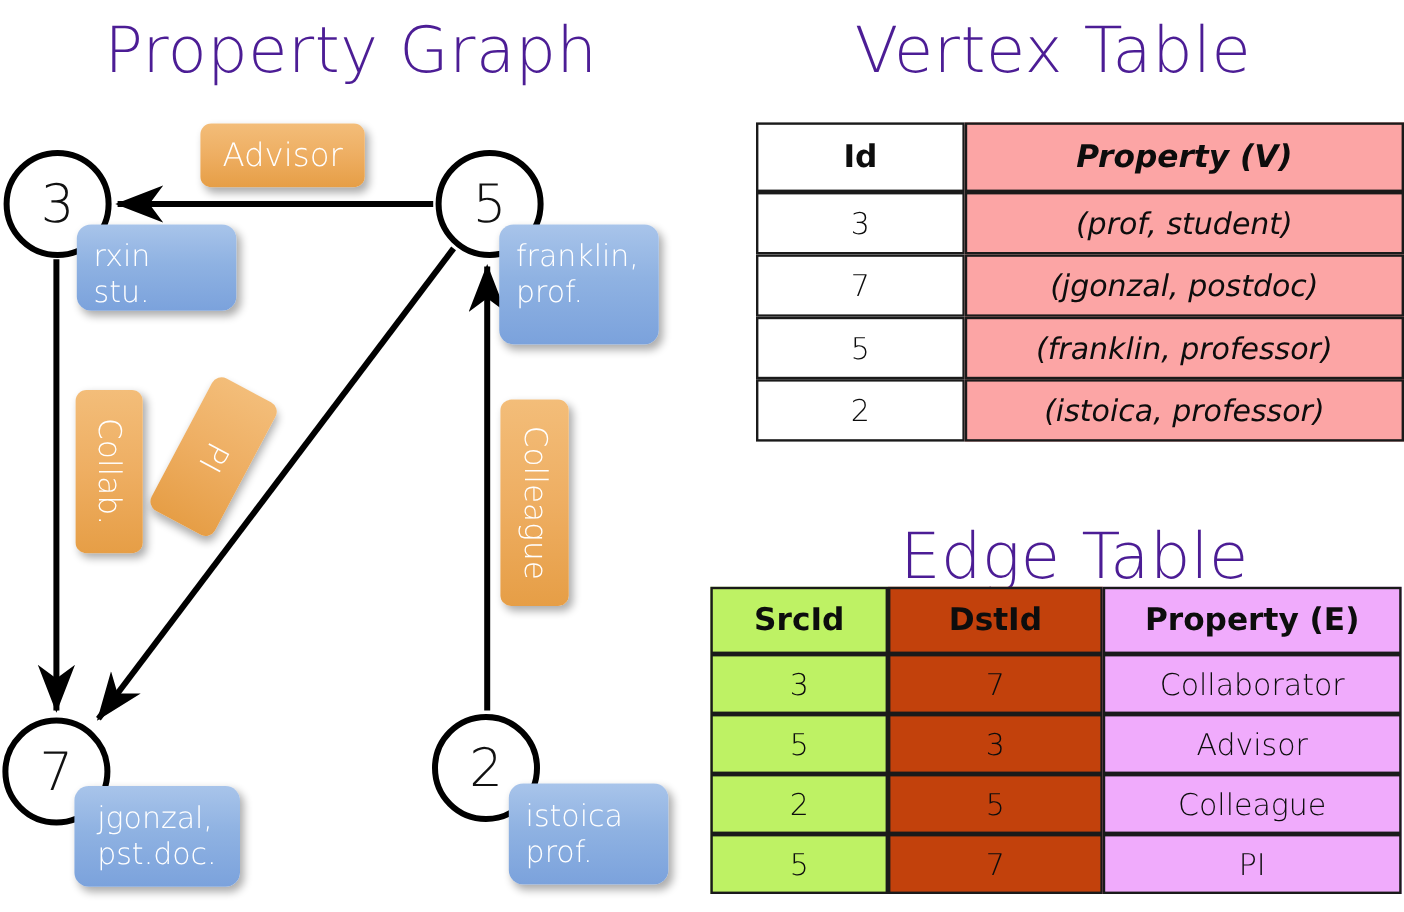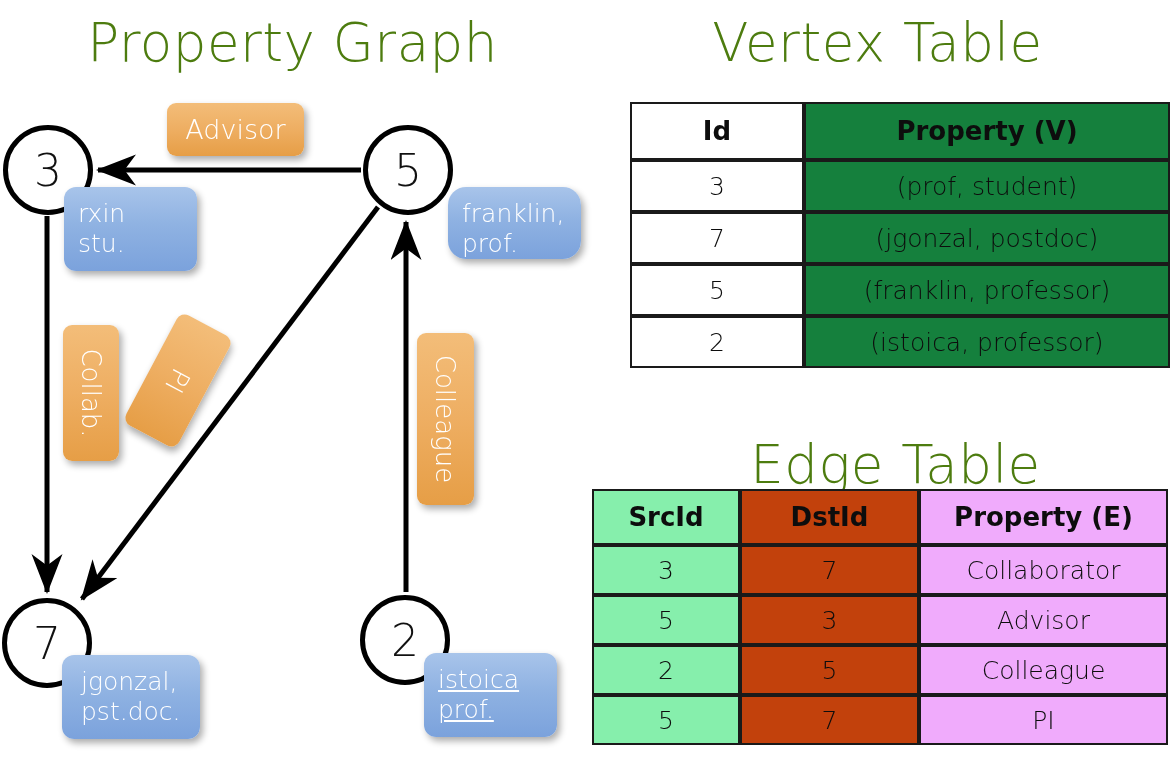--- a/index.html
+++ b/index.html
@@ -16,21 +16,21 @@
     color: #000;
   }
 
   
   .title {
     position: absolute;
     font-family: "DejaVu Sans", sans-serif;
     font-weight: 300;
     font-size: 52px;
     letter-spacing: 0.5px;
-    color: #4d7c0f;
+    color: #4c1d95;
     white-space: nowrap;
     text-align: center;
   }
   #title-property-graph { left: 0;   top: 12px; width: 585px; font-size: 53px; }
   #title-vertex-table   { left: 585px; top: 12px; width: 585px; font-size: 53px; }
   #title-edge-table     { left: 603px; top: 402px; width: 585px; font-size: 53px; margin-top: 32px; }
 
   
   #graph-panel {
     position: absolute;
@@ -73,24 +73,24 @@
     color: #fff;
     font-family: "DejaVu Sans", sans-serif;
     font-weight: 300;
     font-size: 25px;
     line-height: 1.18;
     padding: 12px 0 12px 14px;
     box-sizing: border-box;
     box-shadow: 3px 4px 7px rgba(0,0,0,0.33);
     z-index: 4;
   }
-  #prop-rxin     { left: 64px;  top: 187px; width: 133px; height: 84px; }
-  #prop-franklin { left: 448px; top: 187px; width: 133px; height: 72px; border-radius: 18px; }
+  #prop-rxin     { left: 64px;  top: 187px; width: 133px; height: 72px; }
+  #prop-franklin { left: 416px; top: 187px; width: 133px; height: 100px; }
   #prop-jgonzal  { left: 62px;  top: 655px; width: 138px; height: 84px; padding-left: 19px; }
-  #prop-istoica  { left: 424px; top: 653px; width: 133px; height: 84px; text-decoration: underline; }
+  #prop-istoica  { left: 424px; top: 653px; width: 133px; height: 84px; }
   .prop-line { display: block; white-space: nowrap; }
 
   
   .edge-badge {
     position: absolute;
     border-radius: 9px;
     background: linear-gradient(to bottom, #f3bd79 0%, #eeae62 50%, #e69e46 100%);
     color: #fff;
     font-family: "DejaVu Sans", sans-serif;
     font-weight: 300;
@@ -151,25 +151,25 @@
   }
   table.data-table td.hdr {
     font-weight: 700;
     font-size: 26px;
     height: 58px;
   }
 
   
   #vertex-table { left: 594px; top: 102px; padding-left: 36px; }
   #vertex-table td.col-id   { width: 186px; background: #ffffff; }
-  #vertex-table td.col-prop { width: 386px; background: #15803d; }
+  #vertex-table td.col-prop { width: 386px; background: #fca5a5; font-style: italic; }
 
   
   #edge-table { left: 592px; top: 489px; }
-  #edge-table td.col-src  { width: 148px; background: #86efac; }
+  #edge-table td.col-src  { width: 148px; background: #bef264; }
   #edge-table td.col-dst  { width: 179px; background: #c2410c; }
   #edge-table td.col-prop { width: 249px; background: #f0abfc; }
   #edge-table td { height: 50px; }
   #edge-table td.hdr { height: 56px; }
 </style>
 </head>
 <body>
 
 <div class="title" id="title-property-graph">Property Graph</div>
 <div class="title" id="title-vertex-table">Vertex Table</div>

